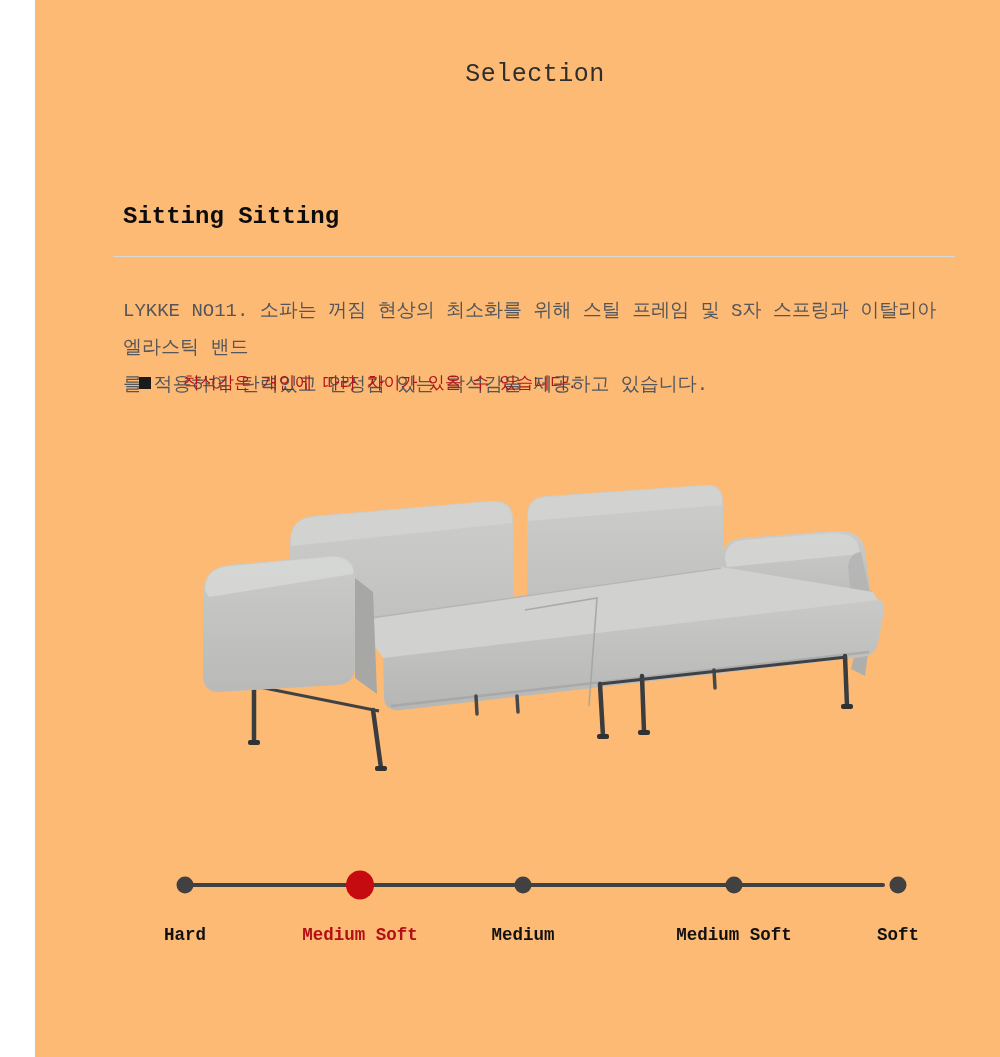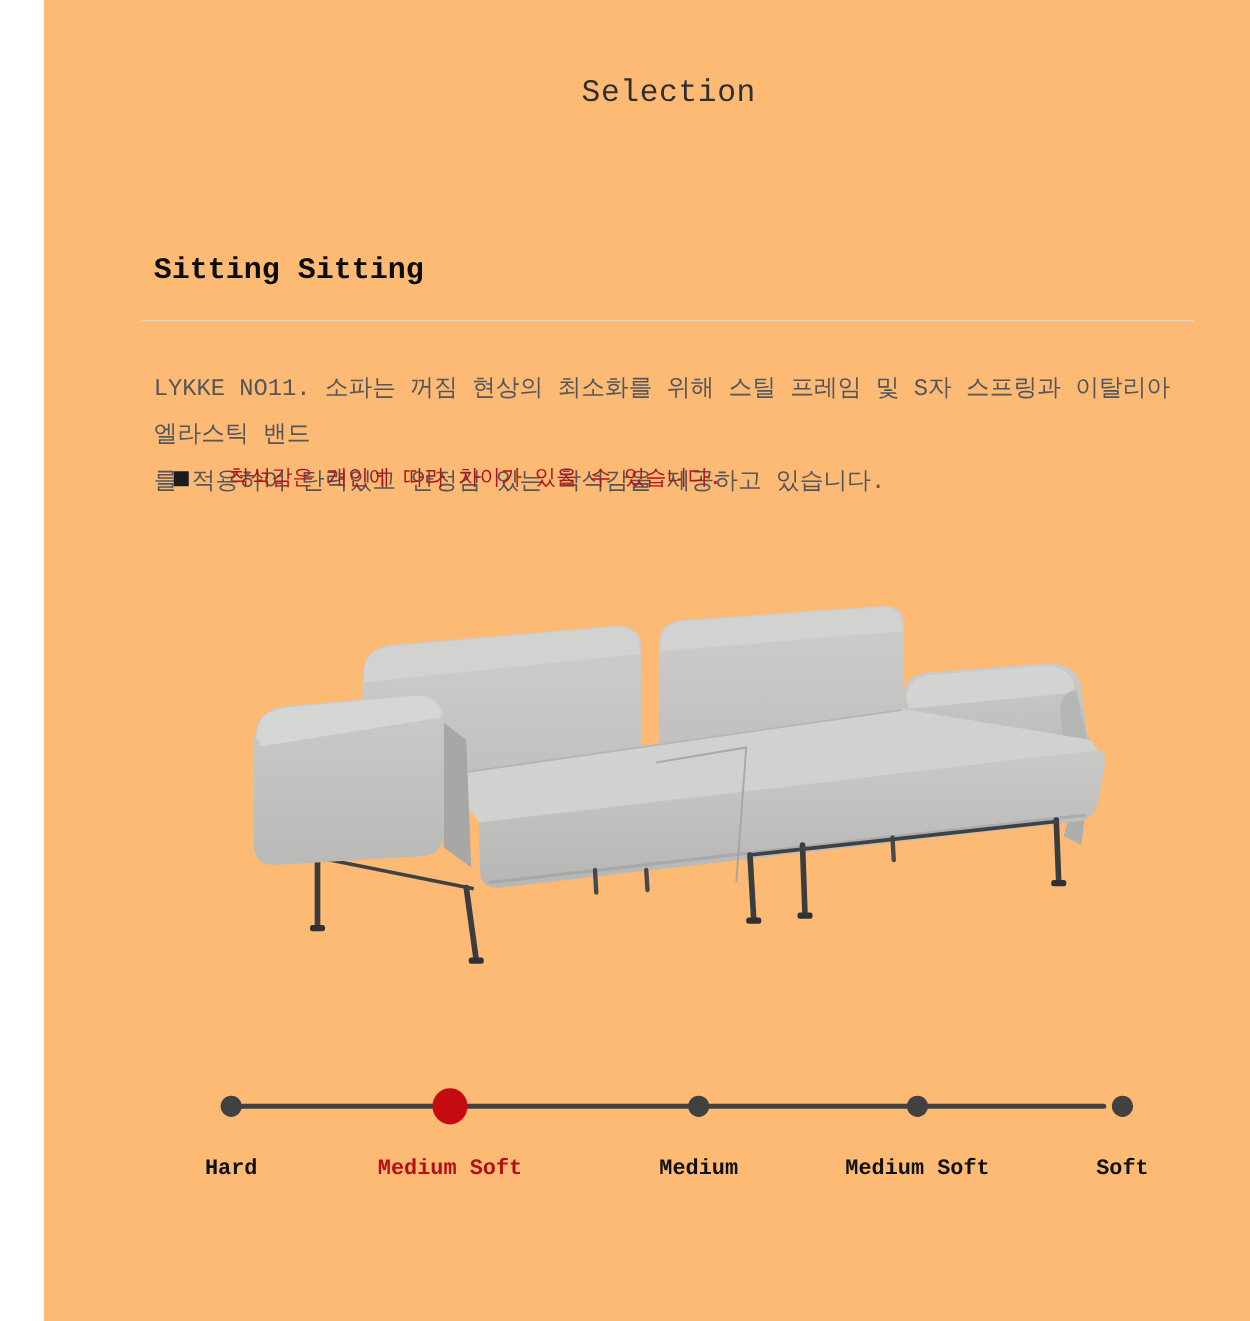--- a/index.html
+++ b/index.html
@@ -40,21 +40,21 @@
   .dot{
     position:absolute;top:885px;width:17px;height:17px;border-radius:50%;
     background:var(--track,#414141);transform:translate(-50%,-50%);
   }
   .dot.active{width:28px;height:29px;background:var(--accent-red,#c50b10);}
   .scale-label{
     position:absolute;top:925px;transform:translateX(-50%);
     font-size:17.5px;font-weight:700;color:#111111;white-space:nowrap;
   }
   .scale-label.active{color:var(--label-red,#b21016);}
-  .p0{left:150px}.p1{left:325px}.p2{left:524px}.p3{left:699px}.p4{left:863px}
+  .p0{left:150px}.p1{left:325px}.p2{left:488px}.p3{left:699px}.p4{left:863px}
 </style>
 </head>
 <body>
 
 <div class="page">
 
   <div class="titles">
     <div class="subtitle">Selection</div>
   </div>
 

